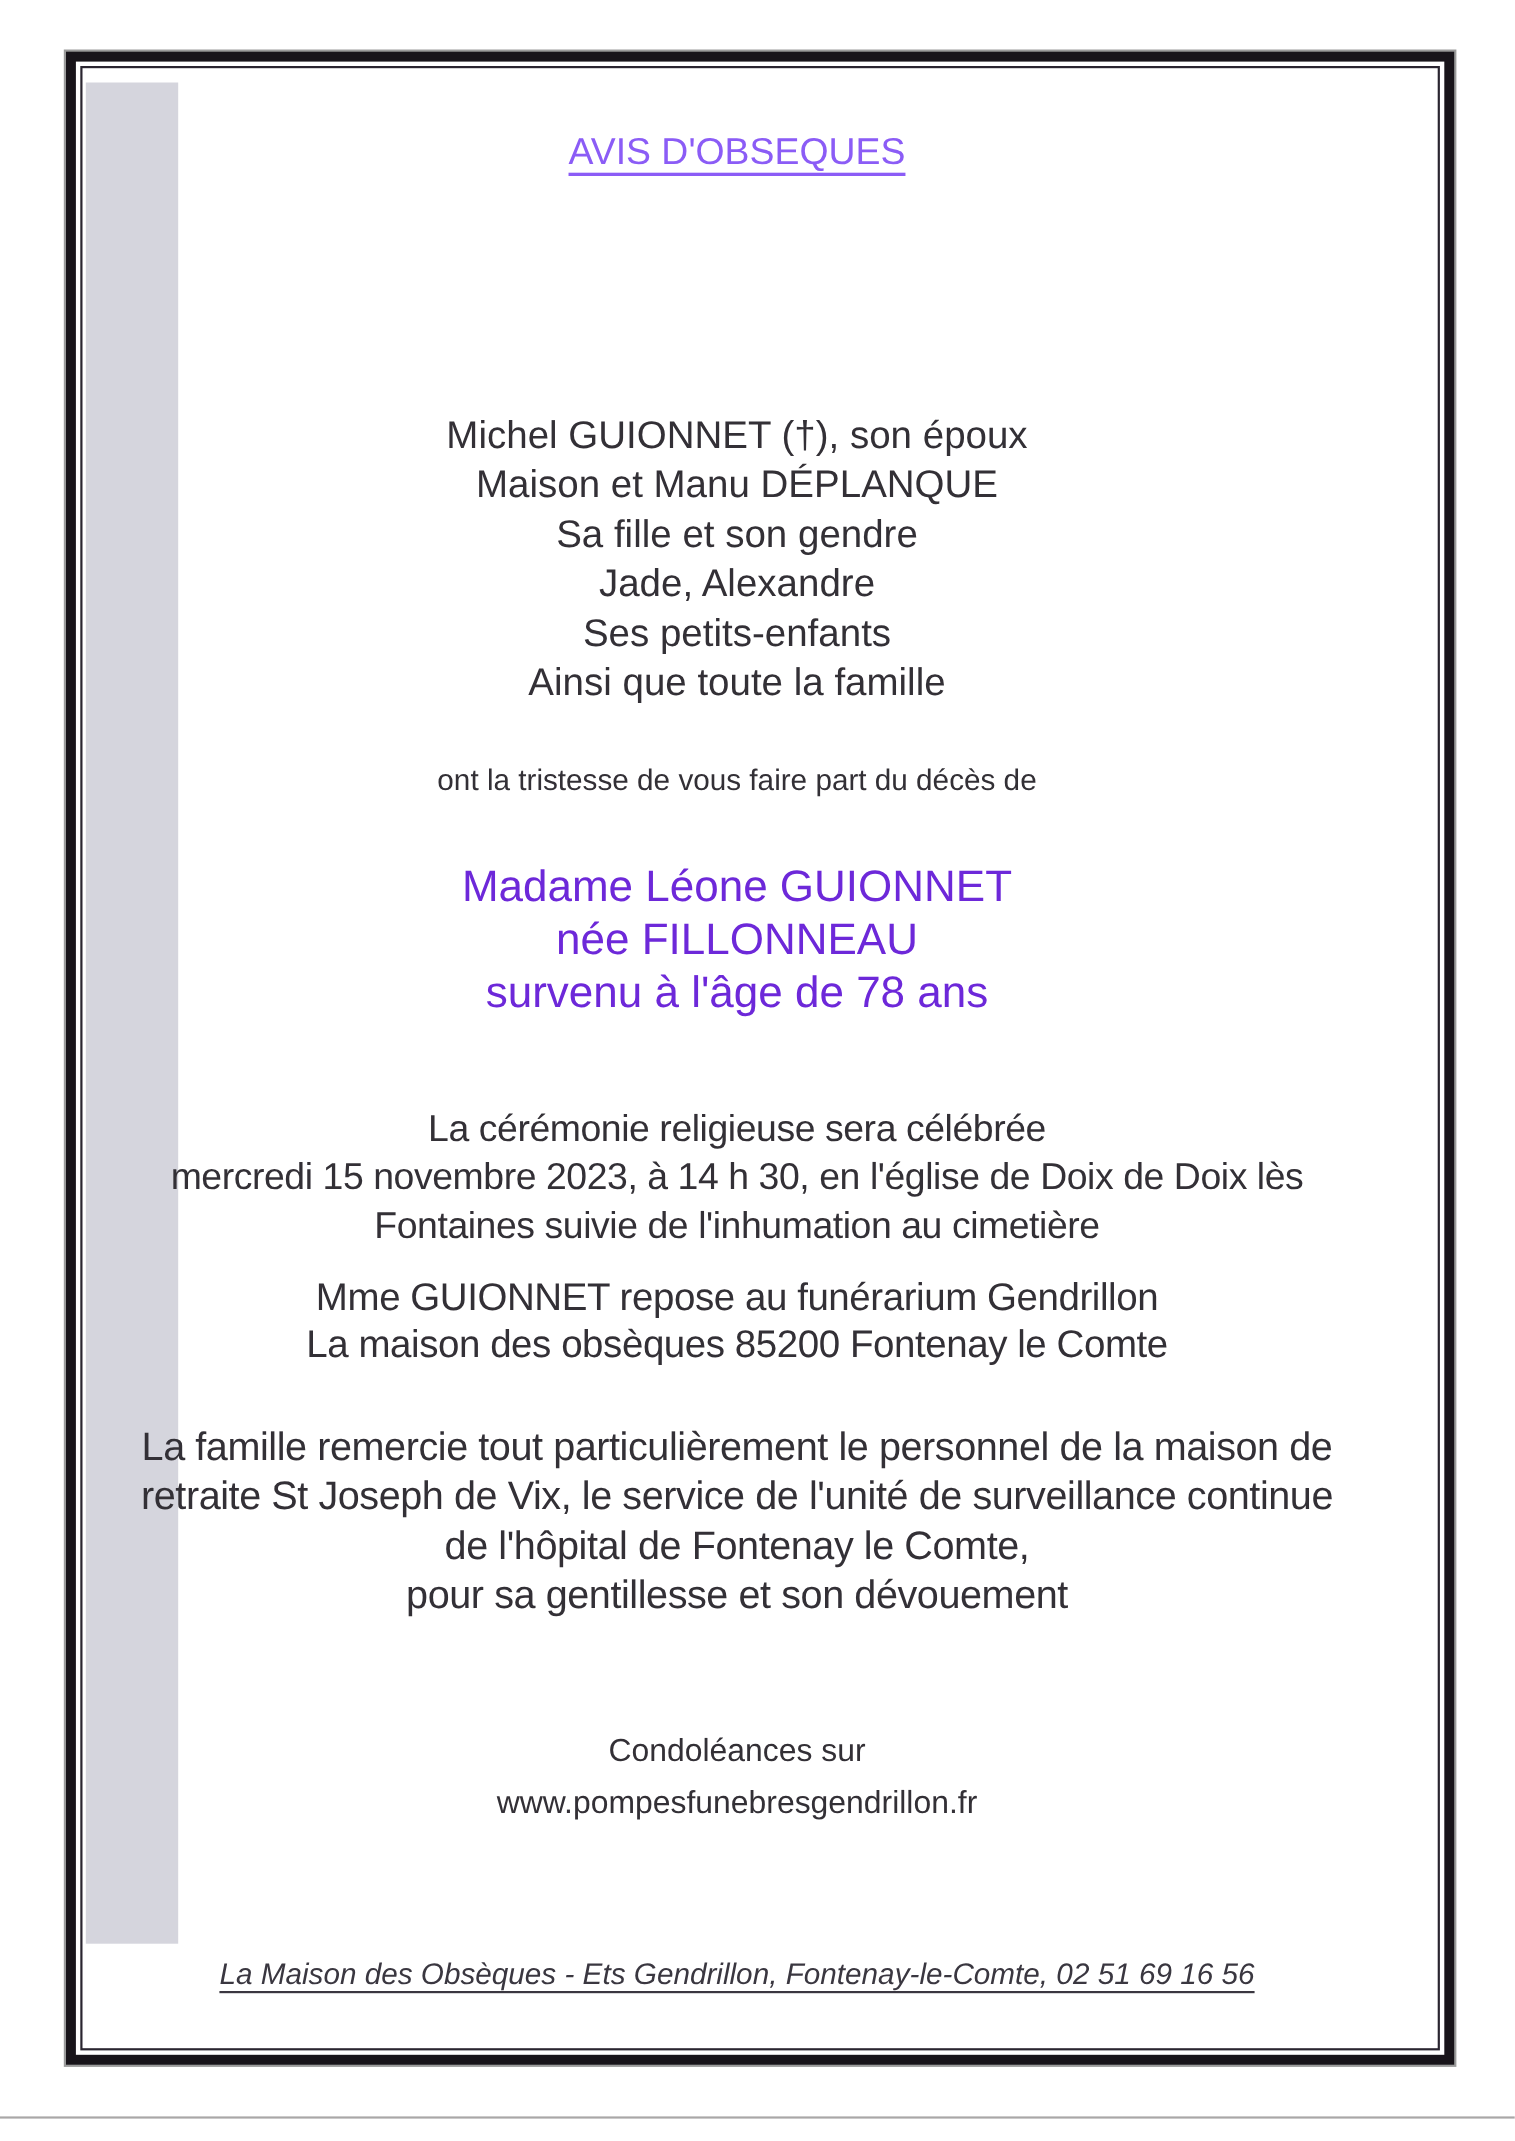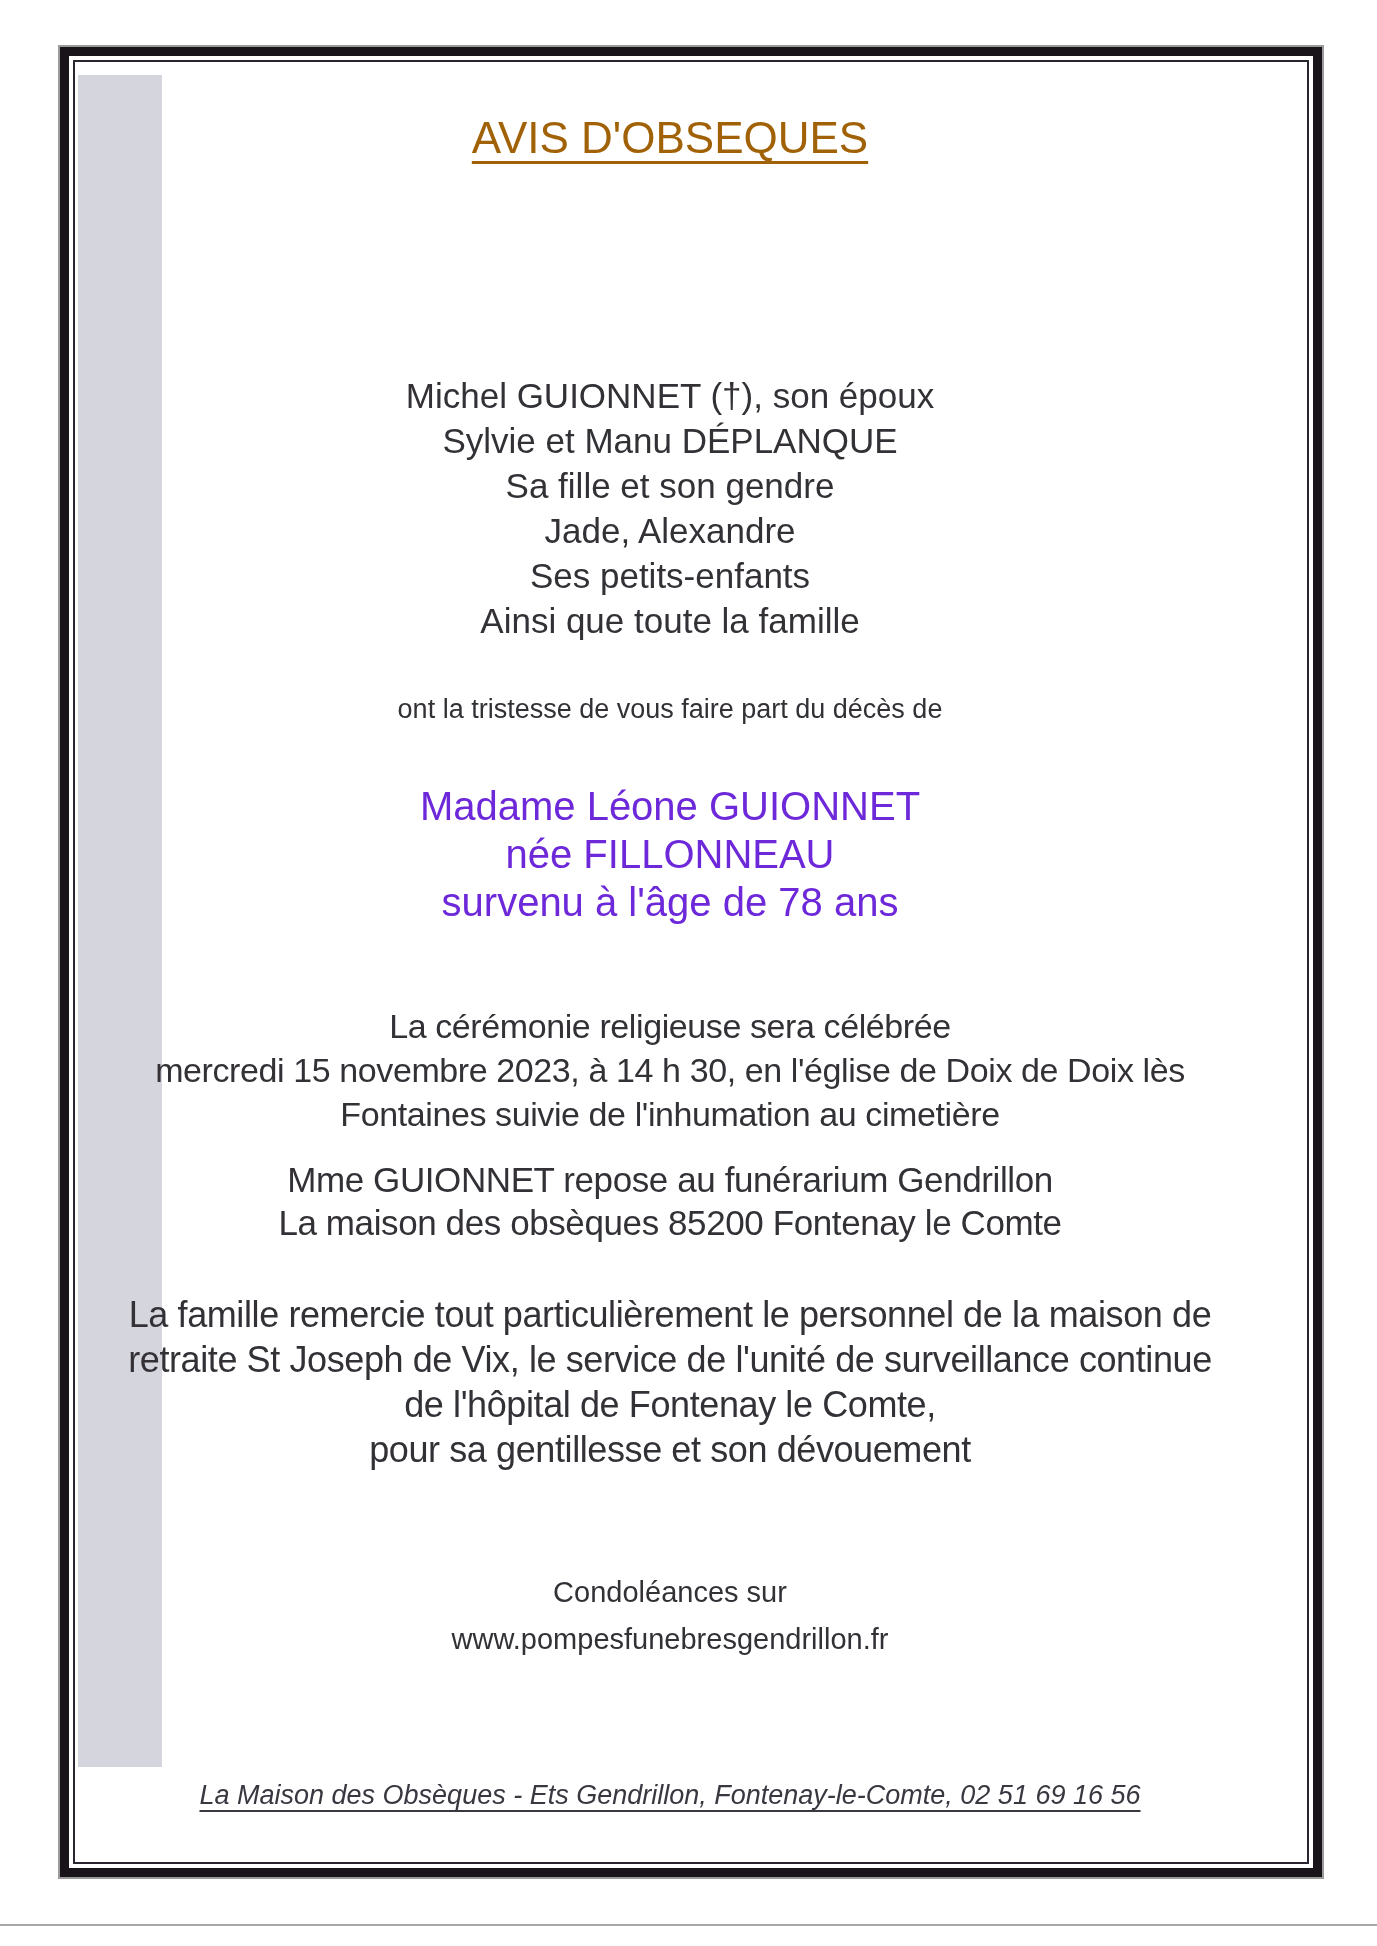--- a/index.html
+++ b/index.html
@@ -38,21 +38,21 @@
     background:#a9a7a7;
   }
 
   .content{
     position:absolute;left:90px;top:0;width:1160px;height:1946px;
     text-align:center;
   }
   .block{position:absolute;left:0;width:100%;}
 
   .title-line{
-    top:108px;font-size:44px;line-height:60px;color:#a16207;
+    top:108px;font-size:34px;line-height:60px;color:#8b5cf6;
   }
   .title-line span{
     text-decoration:underline;text-underline-offset:8px;text-decoration-thickness:3px;
   }
   .location-line{
     top:251px;font-size:40px;line-height:50px;
   }
   .location-line span{
     text-decoration:underline;text-underline-offset:7px;text-decoration-thickness:2px;
   }
@@ -81,21 +81,21 @@
 
   <div class="content">
 
     <div class="block title-line">
       <span>AVIS D'OBSEQUES</span>
     </div>
 
 
     <div class="block family-block">
       <div>Michel GUIONNET (†), son époux</div>
-      <div>Sylvie et Manu DÉPLANQUE</div>
+      <div>Maison et Manu DÉPLANQUE</div>
       <div>Sa fille et son gendre</div>
       <div>Jade, Alexandre</div>
       <div>Ses petits-enfants</div>
       <div>Ainsi que toute la famille</div>
     </div>
 
     <div class="block announce-line">ont la tristesse de vous faire part du décès de</div>
 
     <div class="block deceased-block">
       <div>Madame Léone GUIONNET</div>

